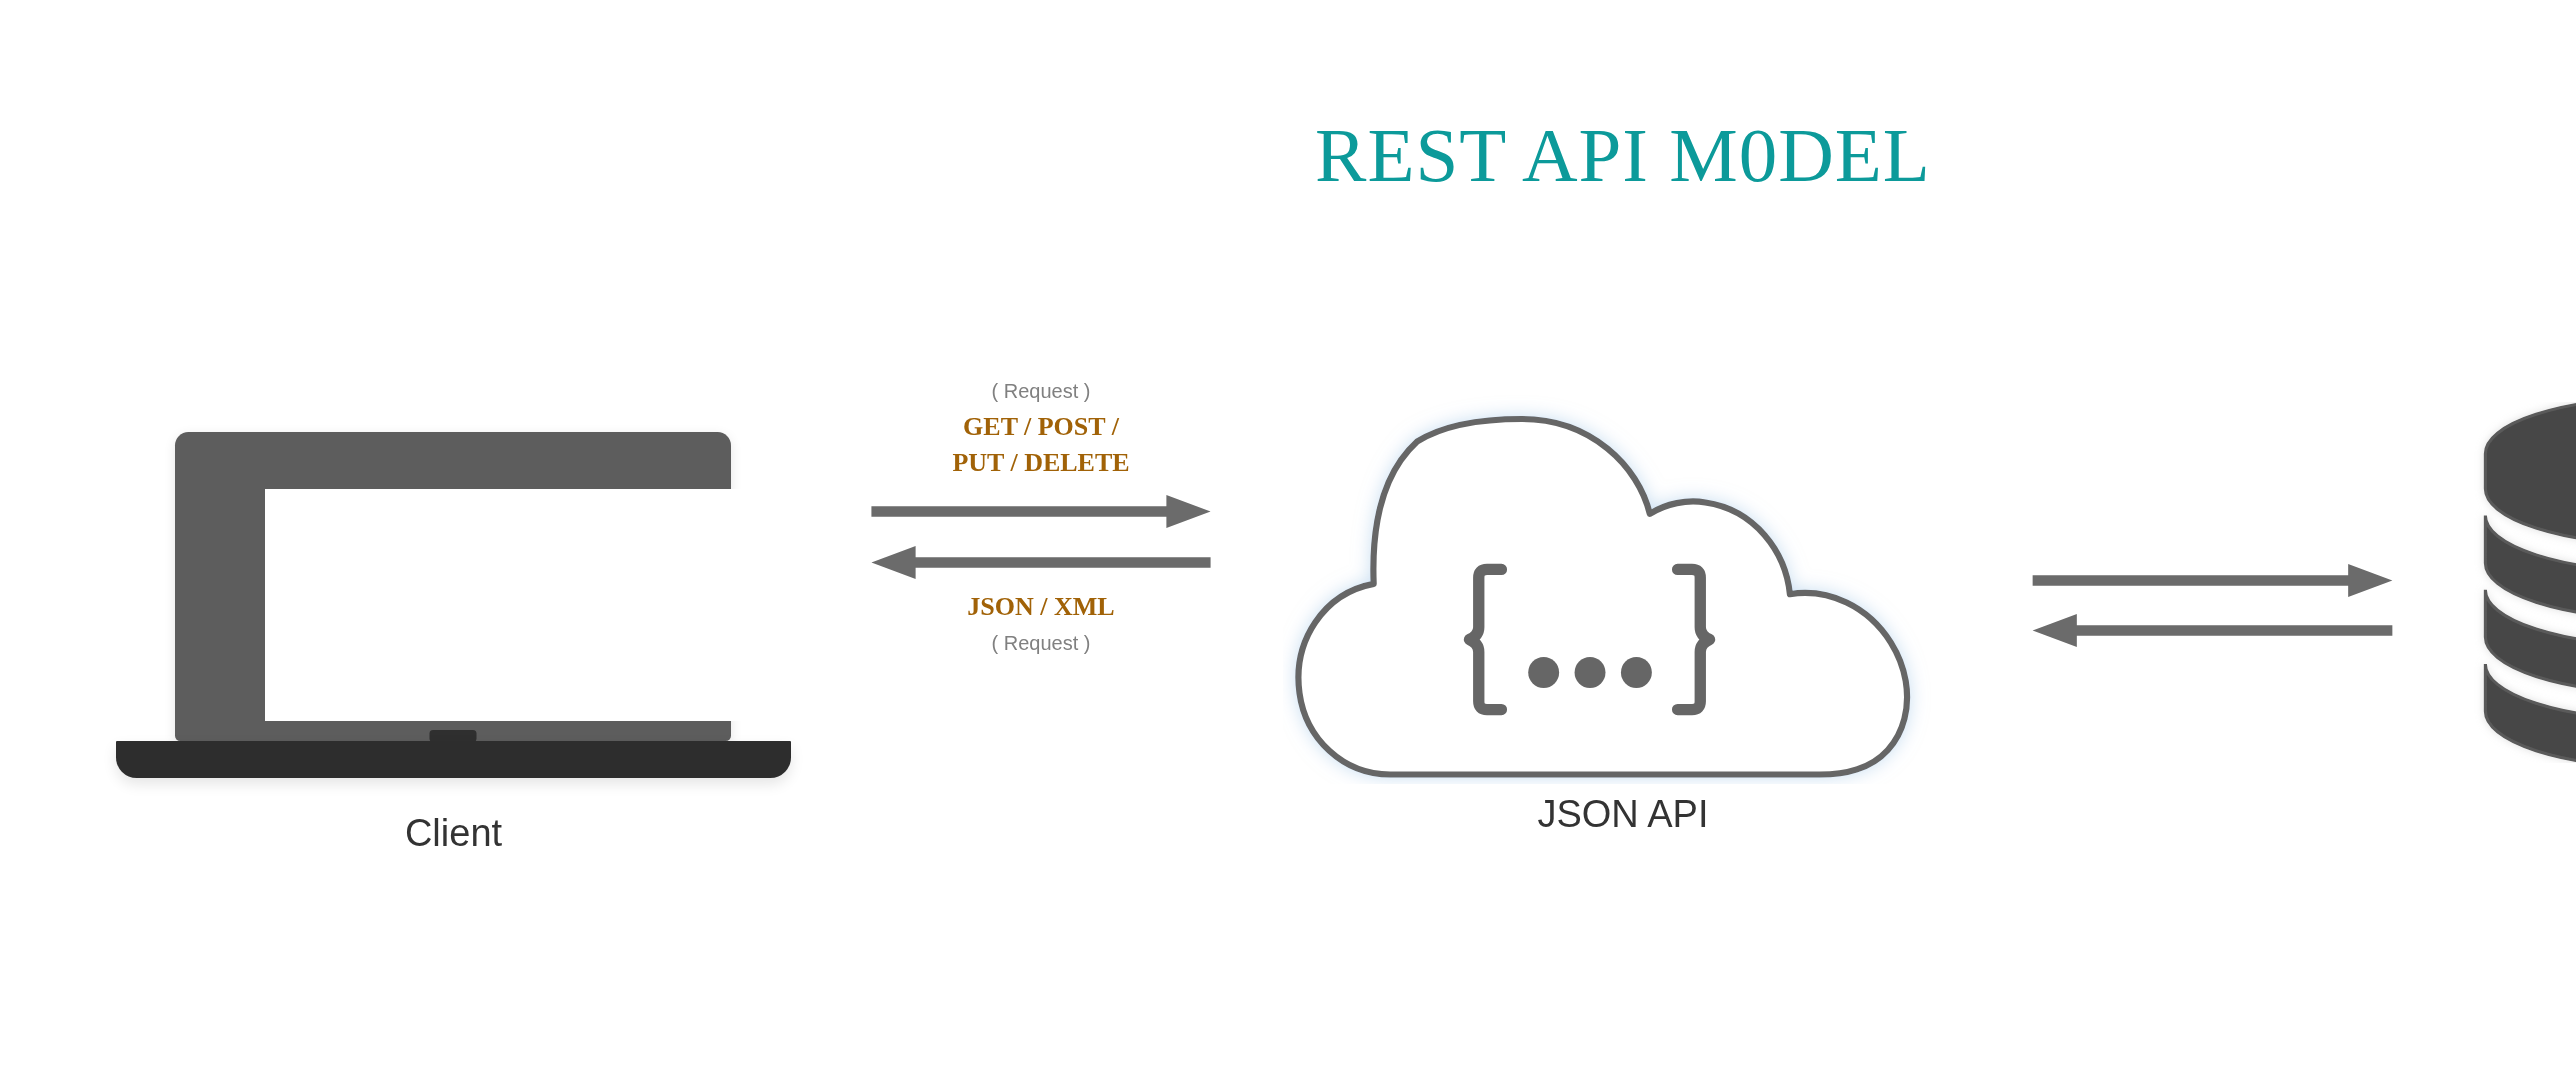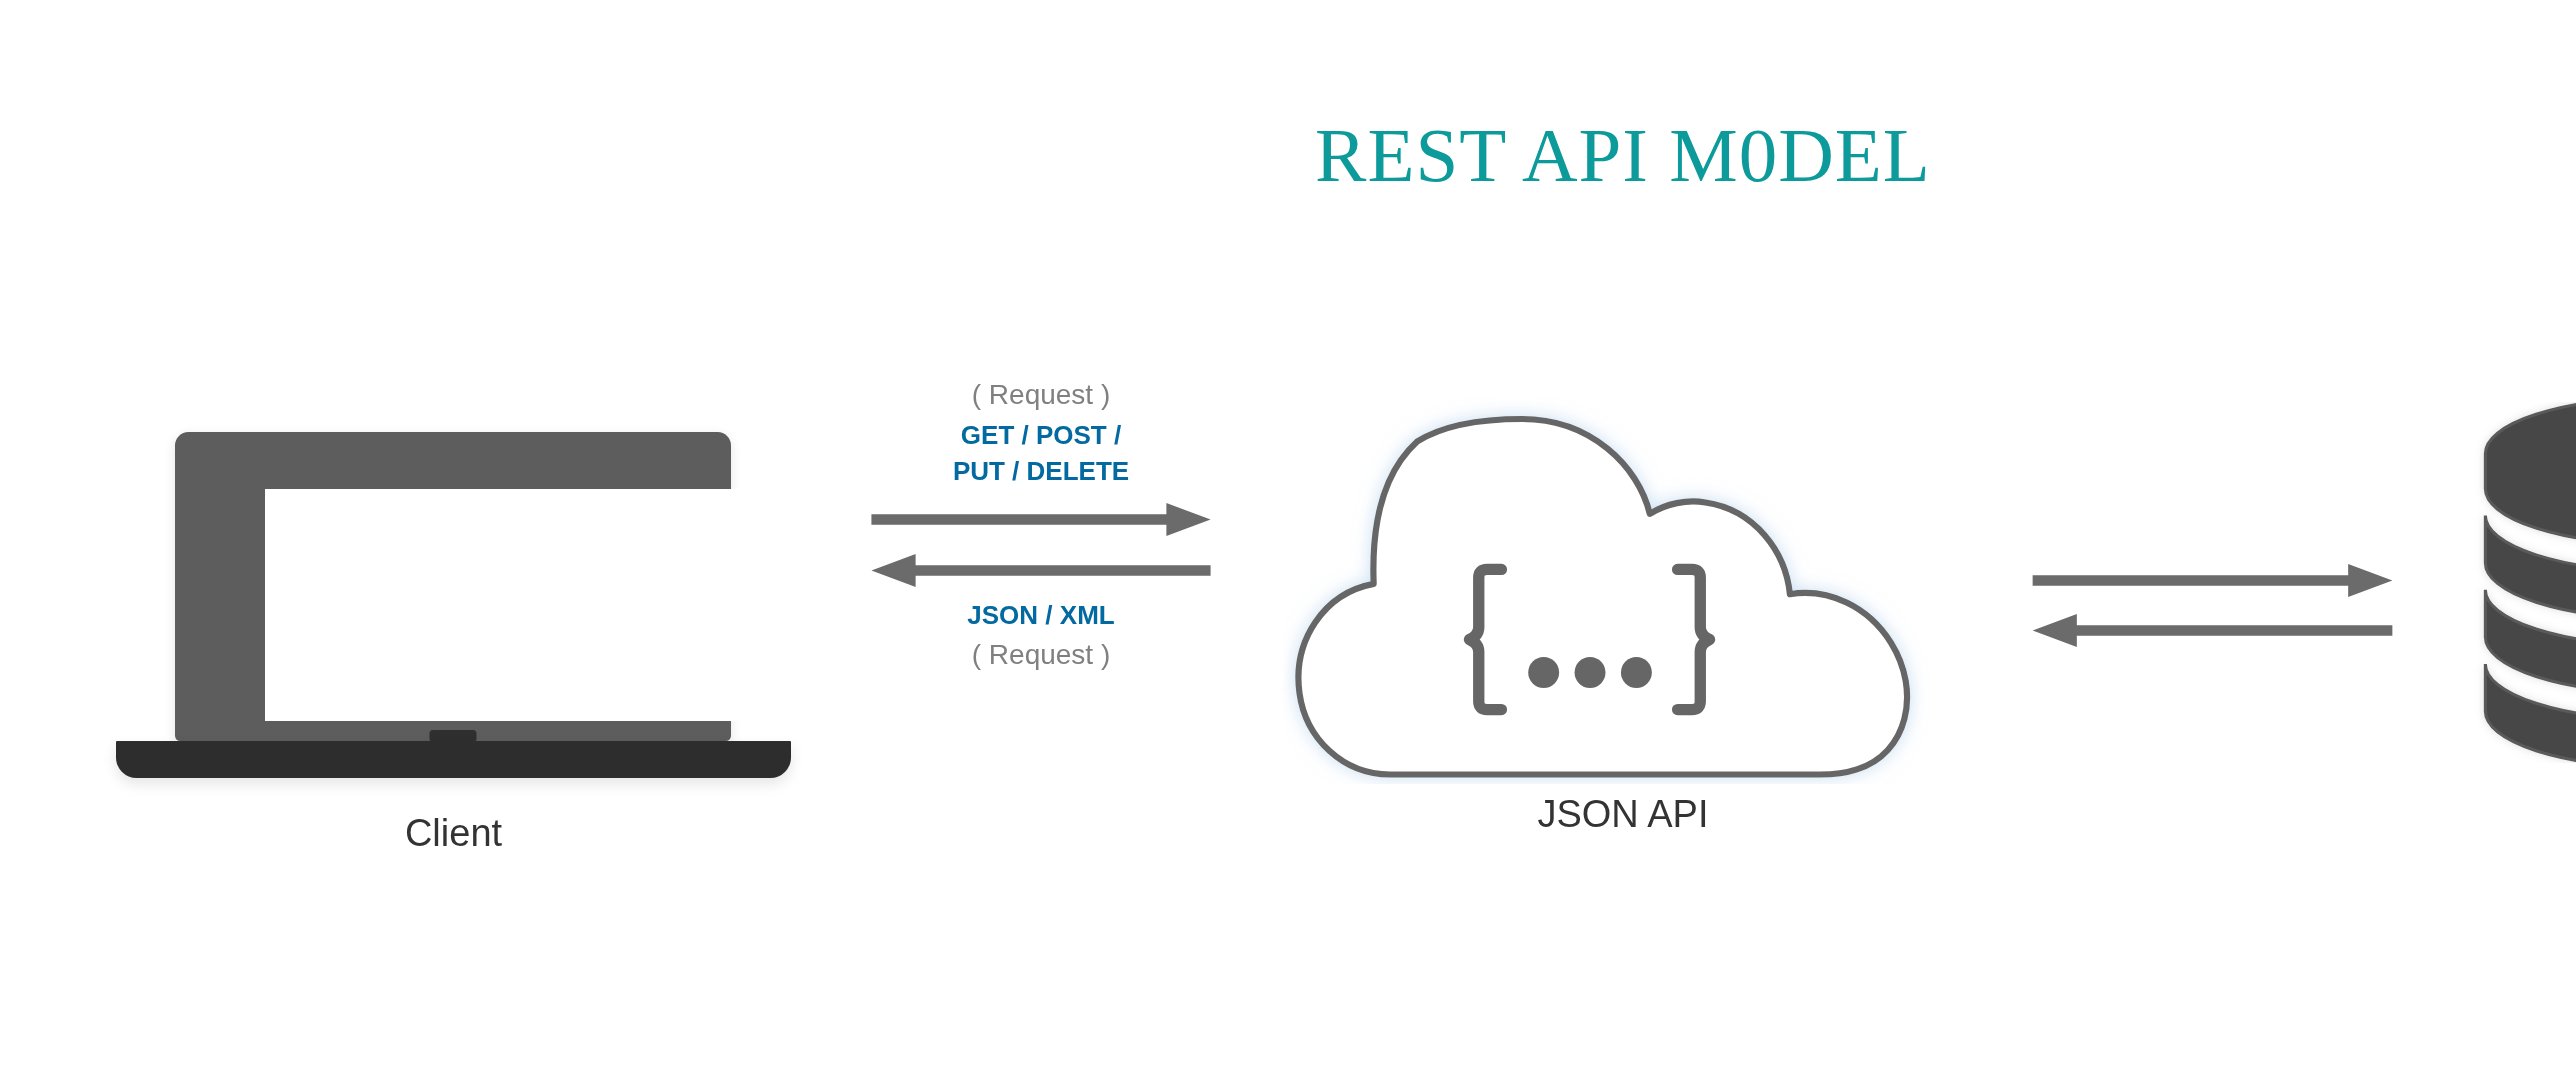--- a/index.html
+++ b/index.html
@@ -115,30 +115,31 @@
 
   
   .flow-group {
     position: absolute;
     display: flex;
     flex-direction: column;
     align-items: center;
   }
   .flow-note {
     color: #808080;
-    font-size: 28px;
+    font-size: 20px;
     line-height: 1;
     white-space: nowrap;
   }
   .flow-method {
-    color: #0369a1;
+    color: #a16207;
     font-size: 26px;
     font-weight: bold;
     line-height: 1;
     white-space: nowrap;
+    font-family: Liberation Serif, serif;
   }
   .arrow-svg { display: block; }
 
   #flow-left  { left: 809px; top: 381px; width: 464px; }
   #flow-right { left: 1986px; top: 562px; width: 453px; }
   .sp-18 { height: 9.3px; }
   .sp-26 { height: 13.4px; }
   .sp-34 { height: 17.5px; }
 </style>
 </head>

